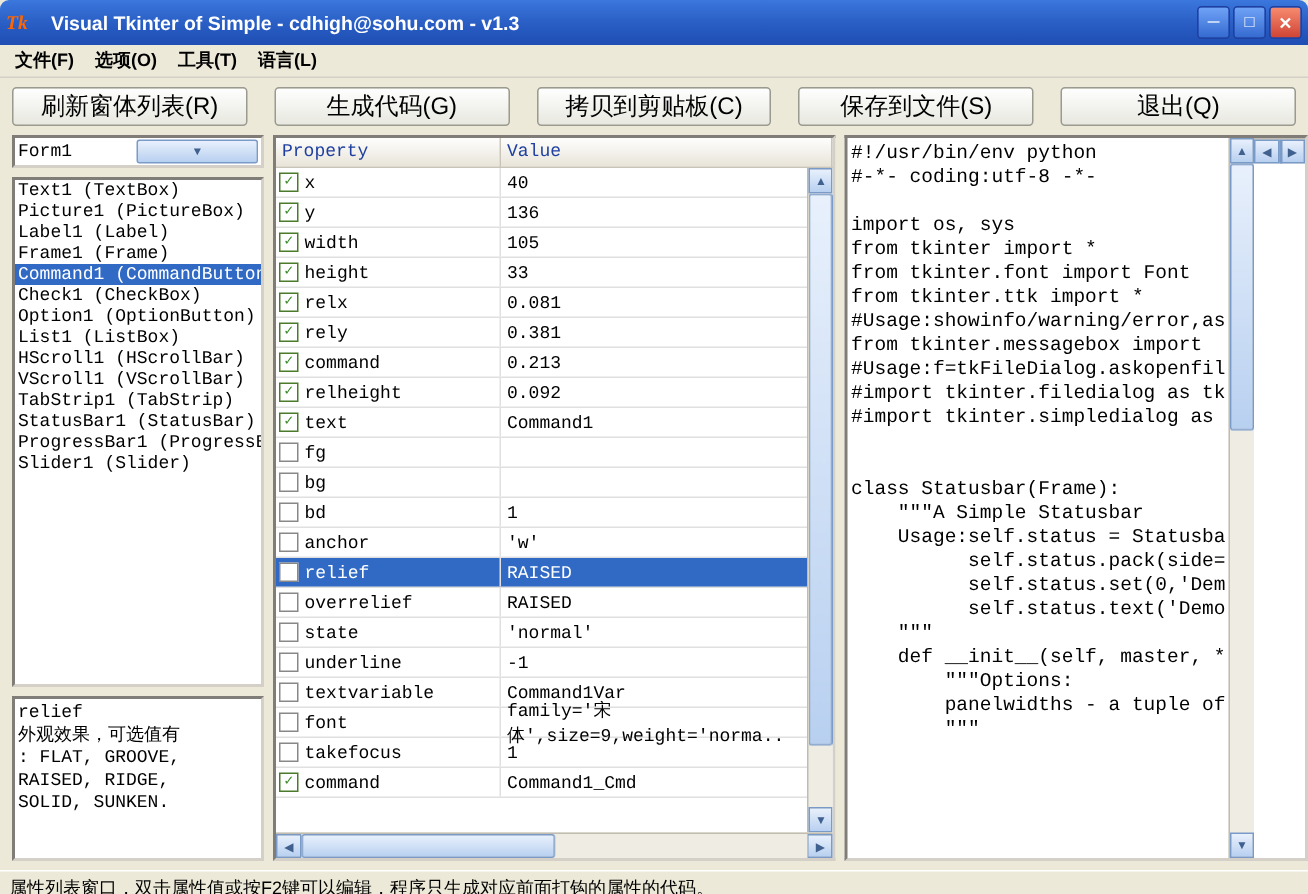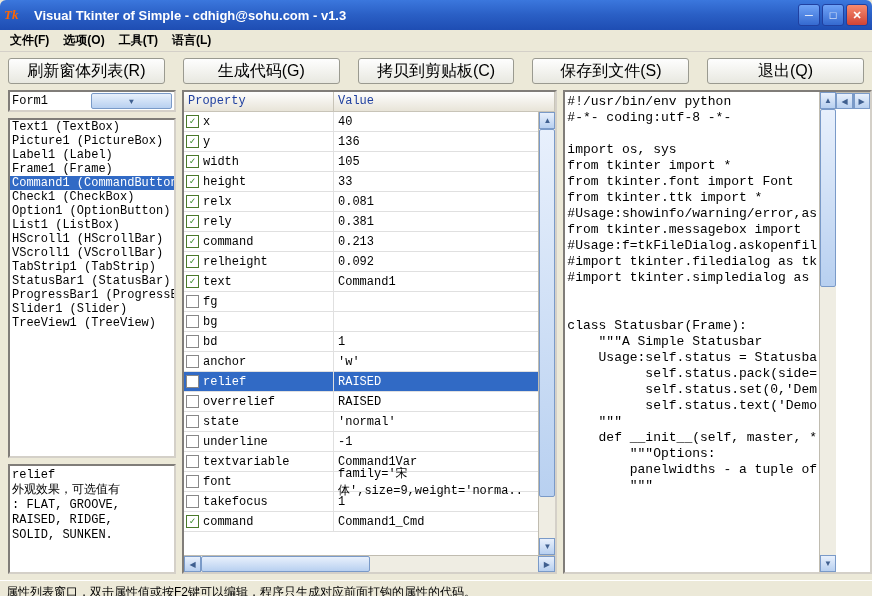--- a/index.html
+++ b/index.html
@@ -108,21 +108,20 @@
         <div class="item selected">Command1 (CommandButton)</div>
         <div class="item">Check1 (CheckBox)</div>
         <div class="item">Option1 (OptionButton)</div>
         <div class="item">List1 (ListBox)</div>
         <div class="item">HScroll1 (HScrollBar)</div>
         <div class="item">VScroll1 (VScrollBar)</div>
         <div class="item">TabStrip1 (TabStrip)</div>
         <div class="item">StatusBar1 (StatusBar)</div>
         <div class="item">ProgressBar1 (ProgressBar)</div>
         <div class="item">Slider1 (Slider)</div>
-        <div class="item">TreeView1 (TreeView)</div>
       </div>
     <div class="hint-box" style="white-space:pre-line">relief
 外观效果，可选值有
 : FLAT, GROOVE,
 RAISED, RIDGE,
 SOLID, SUNKEN.</div>
   </div>
 
   <div class="mid-col">
     <div class="prop-header">

